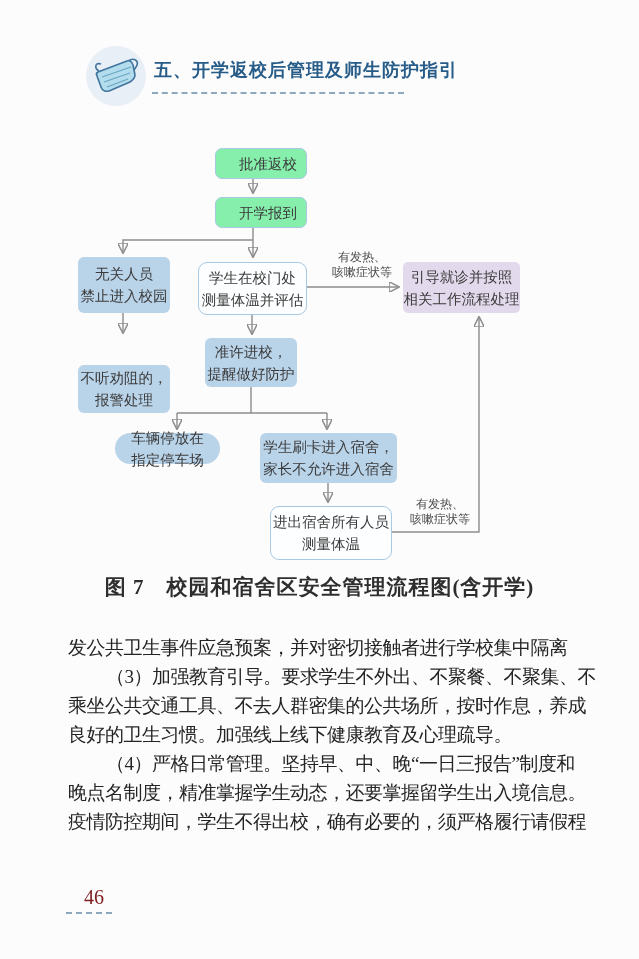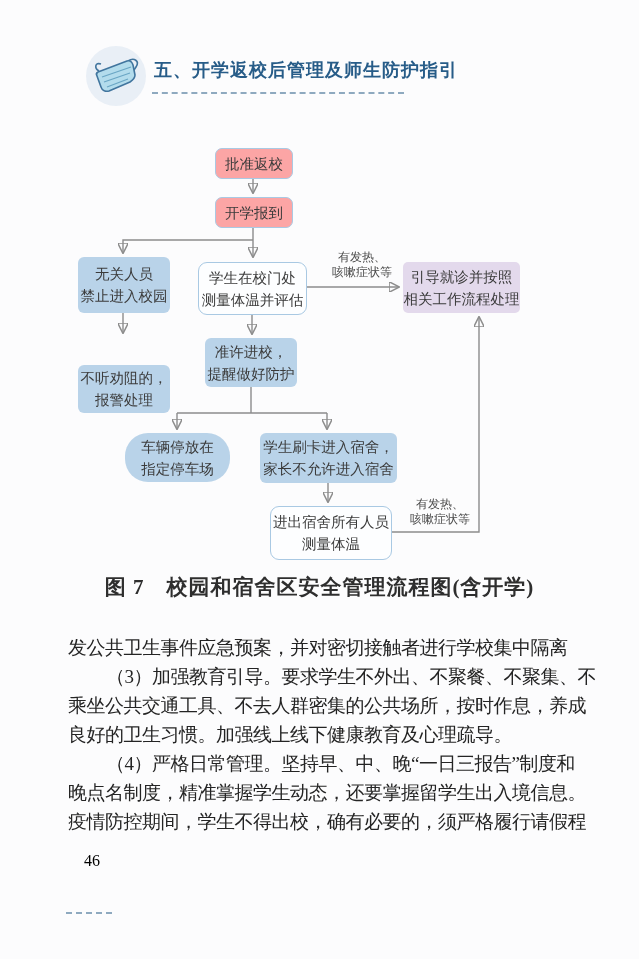--- a/index.html
+++ b/index.html
@@ -16,38 +16,38 @@
   .hdr-dash{position:absolute;left:152px;top:92px;width:252px;border-top:2px dashed #8ea9bf;}
   
   .edges{position:absolute;left:0;top:0;width:639px;height:959px;pointer-events:none;}
   .edges path{stroke:#8c8c8c;stroke-width:1.4;fill:none;}
   .node{
     position:absolute;display:flex;align-items:center;justify-content:center;
     text-align:center;white-space:pre-line;font-size:14.5px;line-height:22px;color:#3b3b3b;
   }
   .node.blue{background:#b9d3e9;border-radius:6px;}
   .node.white{background:#fdfeff;border:1.5px solid #a9c9e3;border-radius:9px;}
-  .node.pill{background:#fca5a5;border:1.5px solid #a9c9e3;border-radius:7px;}
+  .node.pill{background:#86efac;border:1.5px solid #a9c9e3;border-radius:7px;padding-left:14px;}
   .node.purple{background:#e3d9ec;border-radius:5px;}
   .edge-label{
     position:absolute;font-size:12px;line-height:15px;color:#4a4a4a;
     text-align:center;white-space:pre-line;
   }
   .fig-caption{
     position:absolute;left:0;top:573px;width:639px;text-align:center;
     font-size:21px;font-weight:bold;color:#2e2e2e;letter-spacing:1px;
   }
   
   .body-text{position:absolute;left:68px;top:633px;width:520px;}
   .body-text .line{
     font-size:19px;line-height:29px;letter-spacing:-0.5px;white-space:nowrap;color:#242424;
   }
   .body-text .line.indent{padding-left:38px;}
   
-  .page-num{position:absolute;left:84px;top:852px;font-size:16px;color:#000000;}
+  .page-num{position:absolute;left:84px;top:886px;font-size:20px;color:#7f1d1d;}
   .footer-dash{position:absolute;left:66px;top:912px;width:46px;border-top:2px dashed #8ea9bf;}
 </style>
 </head>
 <body>
 
 <div class="page">
 
   <div class="hdr-icon">
     <svg width="64" height="64" viewBox="0 0 64 64">
       <circle cx="32" cy="32" r="30" fill="#e9eff6"></circle>
@@ -85,21 +85,21 @@
   <div class="node blue" style="left:78px;top:257px;width:92px;height:56px;">无关人员
 禁止进入校园</div>
   <div class="node white" style="left:198px;top:262px;width:107px;height:51px;">学生在校门处
 测量体温并评估</div>
   <div class="node purple" style="left:403px;top:262px;width:117px;height:51px;">引导就诊并按照
 相关工作流程处理</div>
   <div class="node blue" style="left:78px;top:337px;width:92px;height:48px;margin-top:28px;">不听劝阻的，
 报警处理</div>
   <div class="node blue" style="left:205px;top:338px;width:92px;height:49px;">准许进校，
 提醒做好防护</div>
-  <div class="node blue" style="left:125px;top:433px;width:105px;height:49px;border-radius:23px;">车辆停放在
+  <div class="node blue" style="left:115px;top:433px;width:105px;height:31px;border-radius:23px;">车辆停放在
 指定停车场</div>
   <div class="node blue" style="left:260px;top:433px;width:137px;height:50px;">学生刷卡进入宿舍，
 家长不允许进入宿舍</div>
   <div class="node white" style="left:270px;top:506px;width:120px;height:52px;">进出宿舍所有人员
 测量体温</div>
 
   <div class="edge-label" style="left:320px;top:250px;width:84px;">有发热、
 咳嗽症状等</div>
   <div class="edge-label" style="left:400px;top:497px;width:80px;">有发热、
 咳嗽症状等</div>

